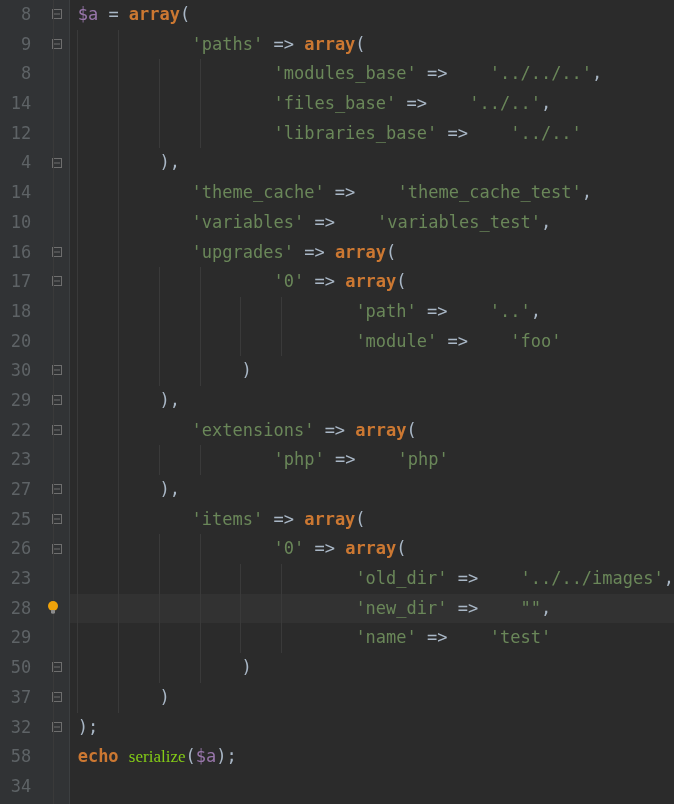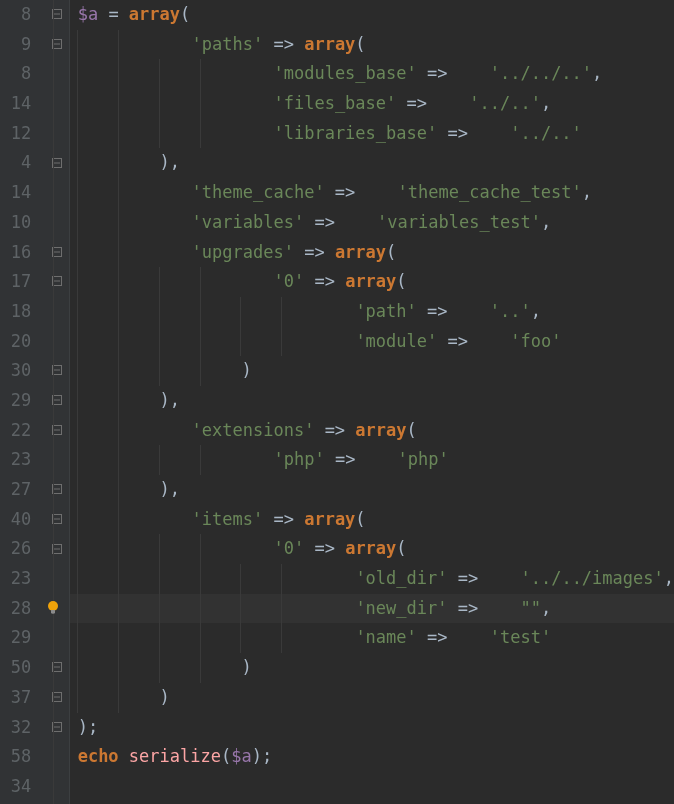--- a/index.html
+++ b/index.html
@@ -56,21 +56,21 @@
     background: #323232;
   }
   .indent-guide {
     border-left: 1px solid #3a3a3a;
     display:inline-block;
     margin-left: -1px;
   }
   .t-var   { color: #9876aa; }
   .t-punc  { color: #a9b7c6; }
   .t-kw    { color: #cc7832; font-weight: bold; }
-  .t-fn    { color: #fca5a5; }
+  .t-fn    { color: #84cc16; font-family: Liberation Serif, serif; }
   .t-str   { color: #6a8759; margin-left: 32px; }
   .bulb {
     position: absolute;
     left: -25px;
     top: 6px;
     width: 16px;
     height: 16px;
   }
   .bulb svg { display:block; }
   .line-wrap { position: relative; }
@@ -89,21 +89,21 @@
     <span class="num">10</span>
     <span class="num">16</span>
     <span class="num">17</span>
     <span class="num">18</span>
     <span class="num">20</span>
     <span class="num">30</span>
     <span class="num">29</span>
     <span class="num">22</span>
     <span class="num">23</span>
     <span class="num">27</span>
-    <span class="num">40</span>
+    <span class="num">25</span>
     <span class="num">26</span>
     <span class="num">23</span>
     <span class="num">28</span>
     <span class="num">29</span>
     <span class="num">50</span>
     <span class="num">37</span>
     <span class="num">32</span>
     <span class="num">58</span>
     <span class="num">34</span>
   </div>

